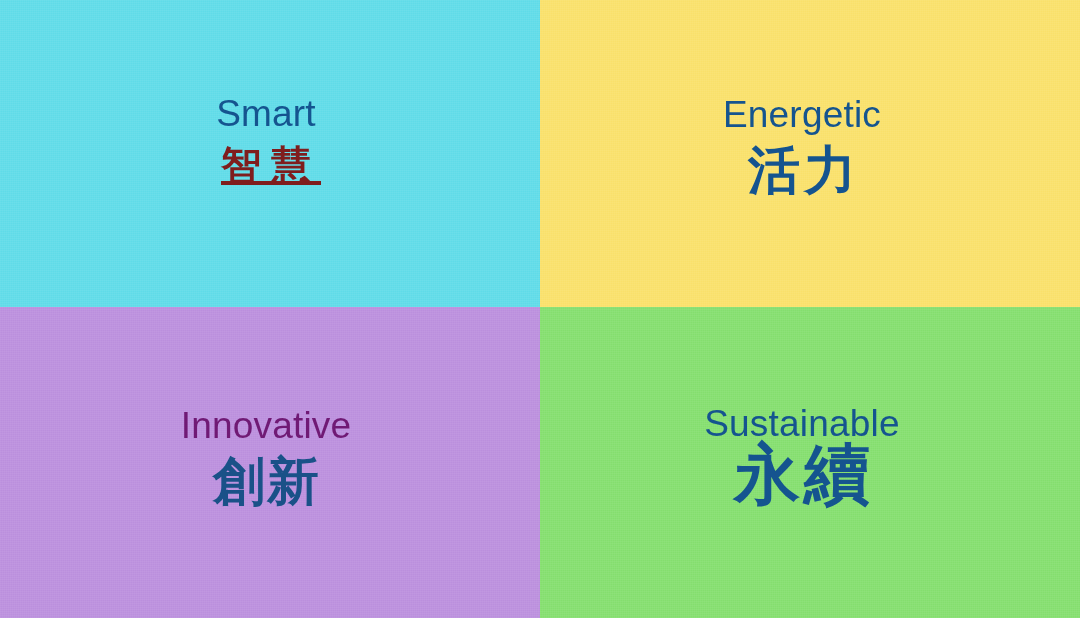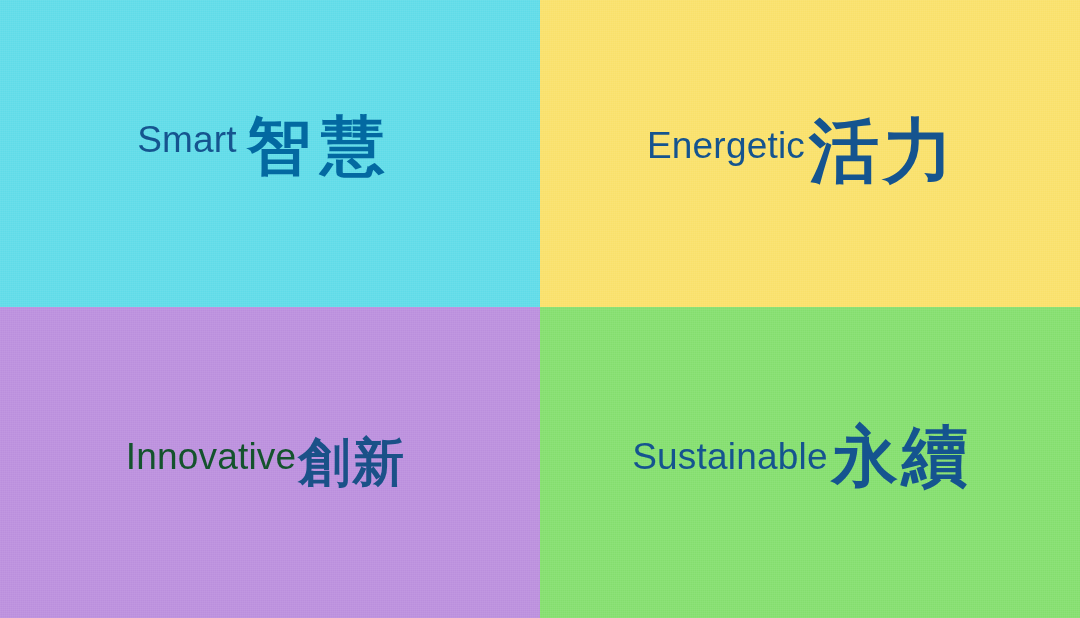--- a/index.html
+++ b/index.html
@@ -52,21 +52,21 @@
         rgba(0,0,0,0.0) 1px,
         rgba(0,0,0,0.0) 2px
       );
     opacity: 0.9;
   }
 
   .quad-inner {
     position: relative;
     z-index: 2;
     display: flex;
-    flex-direction: row;
+    flex-direction: column;
     align-items: center;
     line-height: 1;
   }
 
   .label-en {
     font-family: "Liberation Sans", "DejaVu Sans", sans-serif;
     font-weight: 400;
     letter-spacing: 0.2px;
     white-space: nowrap;
   }
@@ -74,36 +74,36 @@
   .label-zh {
     font-family: "DejaVu Sans", "Liberation Sans", sans-serif;
     font-weight: 700;
     white-space: nowrap;
   }
 
   
   #quad-smart              { background-color: #5FDBE8; }
   #quad-smart .quad-inner  { transform: translate(-4px, -14px); }
   #quad-smart .label-en    { font-size: 37px; color: #15548F; }
-  #quad-smart .label-zh    { font-size: 64px; color: #0369a1;
+  #quad-smart .label-zh    { font-size: 40px; color: #7f1d1d;
                              letter-spacing: 10px; margin-top: 13px;
-                             text-indent: 10px; }
+                             text-indent: 10px; text-decoration: underline; }
 
   
   #quad-energetic             { background-color: #F9E06A; }
   #quad-energetic .quad-inner { transform: translate(-8px, -8px); }
   #quad-energetic .label-en   { font-size: 37px; color: #15548F; }
-  #quad-energetic .label-zh   { font-size: 70px; color: #15548F;
+  #quad-energetic .label-zh   { font-size: 52px; color: #15548F;
                                 letter-spacing: 4px; margin-top: 11px;
                                 text-indent: 4px; }
 
   
   #quad-innovative             { background-color: #BB8FDD; }
   #quad-innovative .quad-inner { transform: translate(-4px, -6px); }
-  #quad-innovative .label-en   { font-size: 37px; color: #14532d; }
+  #quad-innovative .label-en   { font-size: 37px; color: #701a75; }
   #quad-innovative .label-zh   { font-size: 52px; color: #1A5188;
                                  letter-spacing: 2px; margin-top: 11px;
                                  text-indent: 2px; }
 
   
   #quad-sustainable             { background-color: #84DE6E; }
   #quad-sustainable .quad-inner { transform: translate(-8px, -6px); text-align: center; }
   #quad-sustainable .label-en   { font-size: 37px; color: #15548F; }
   #quad-sustainable .label-zh   { font-size: 66px; color: #15548F;
                                   letter-spacing: 4px; 

